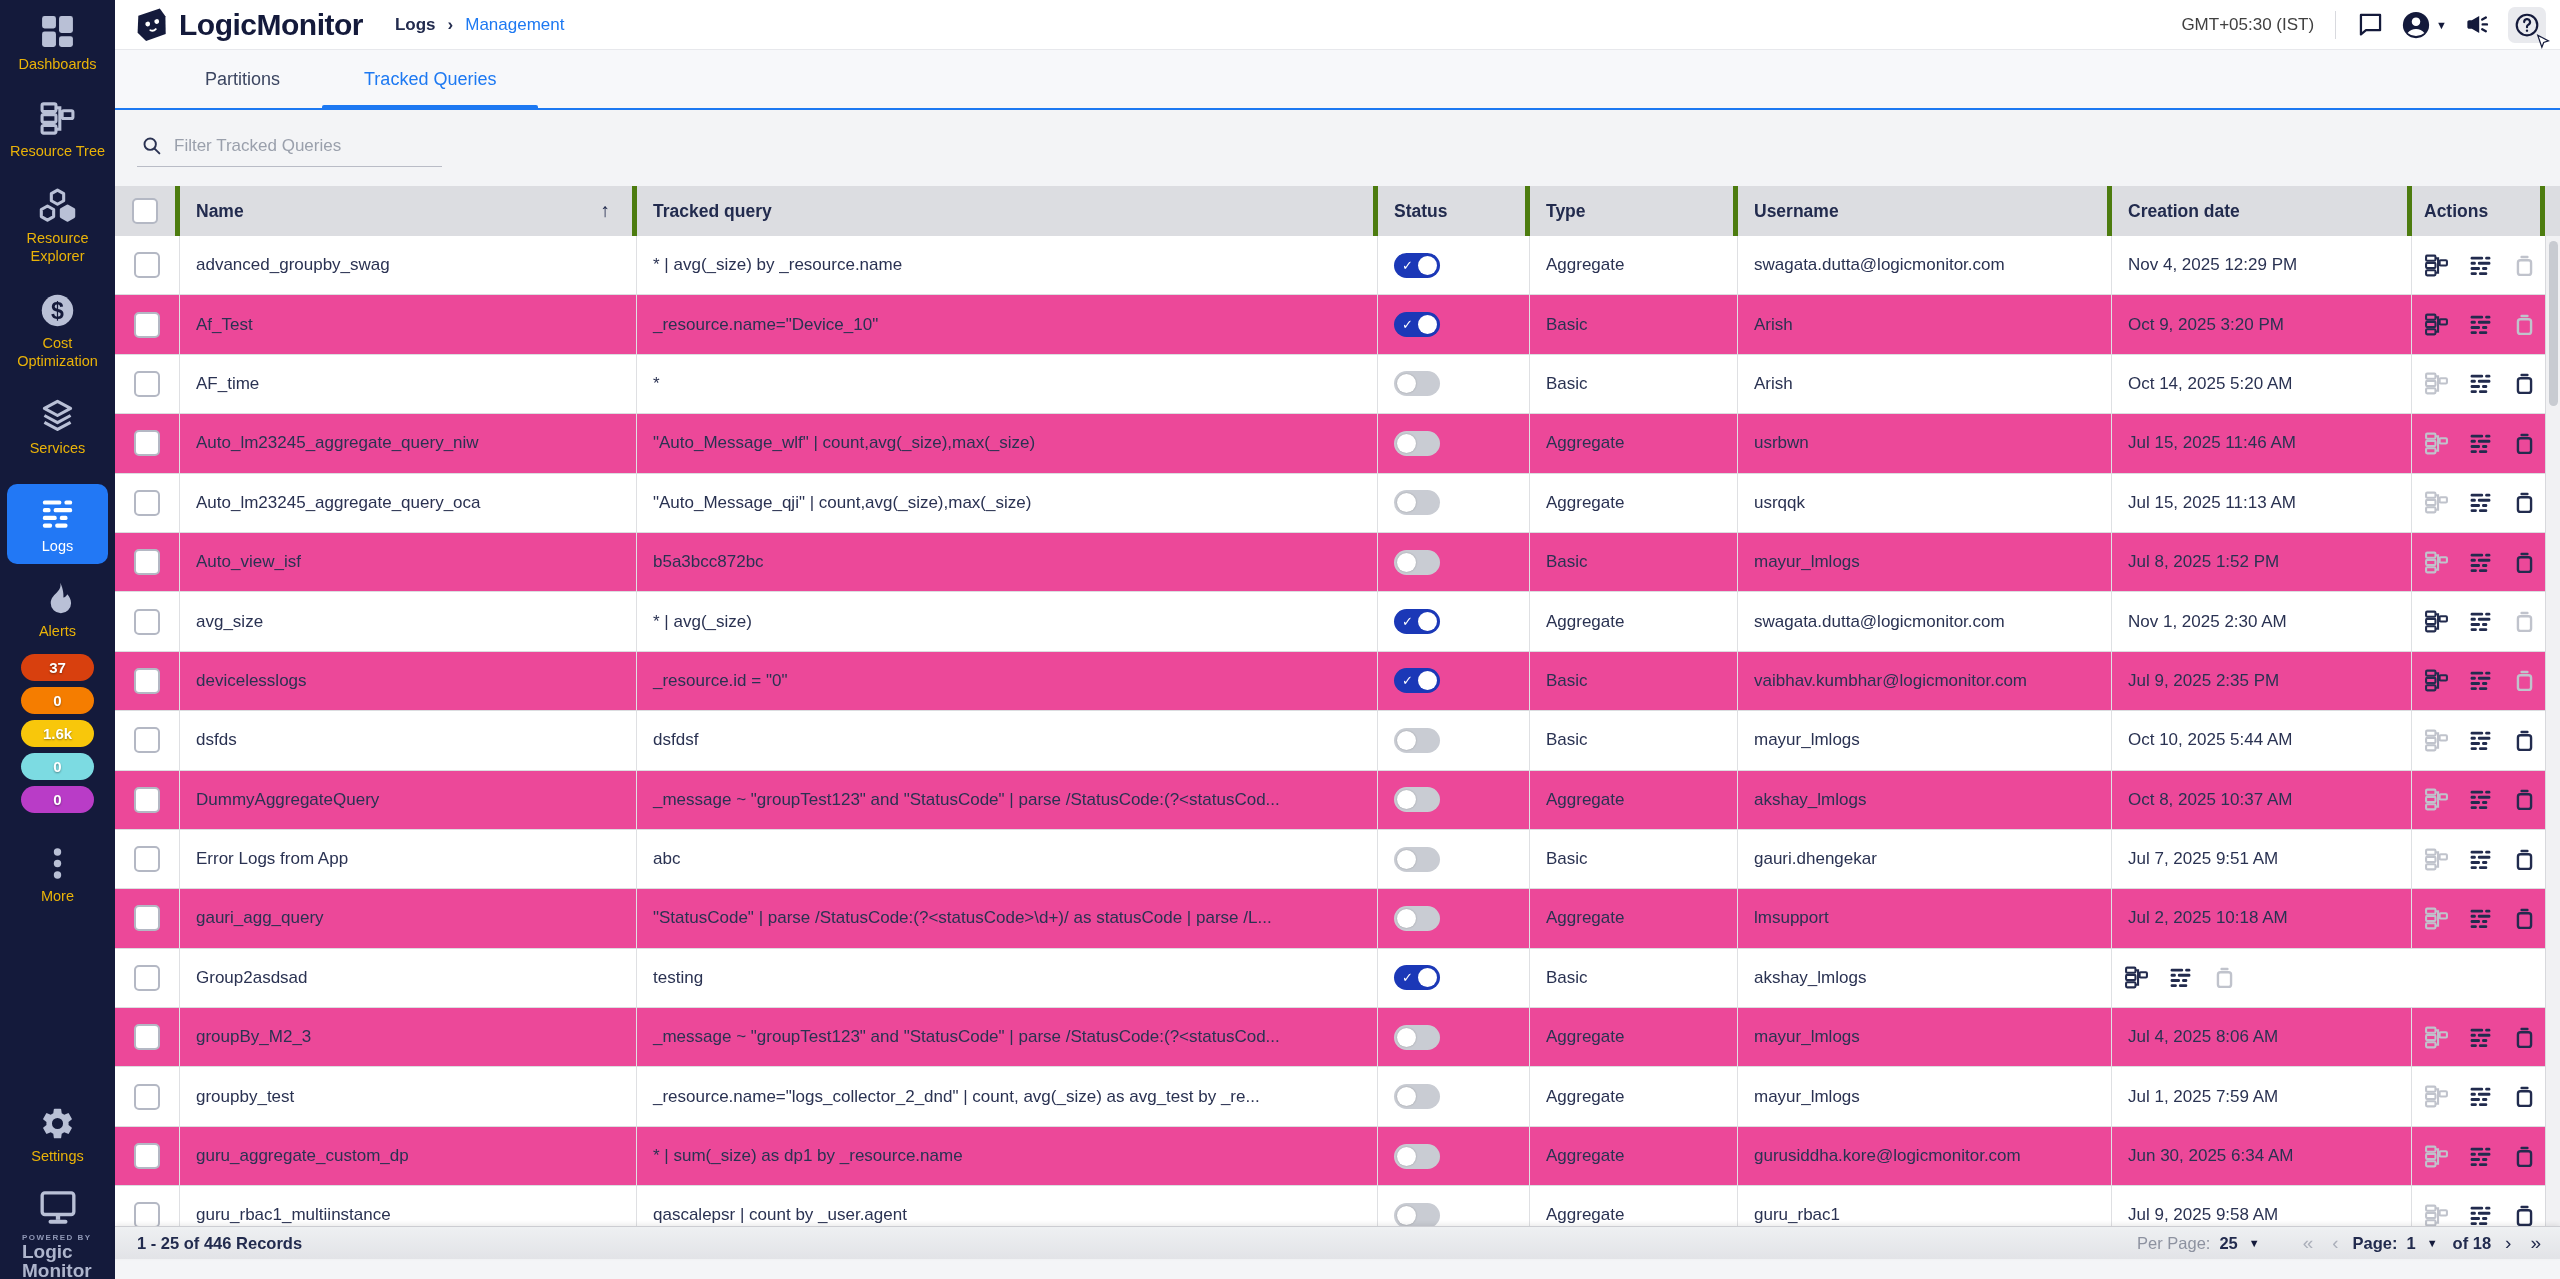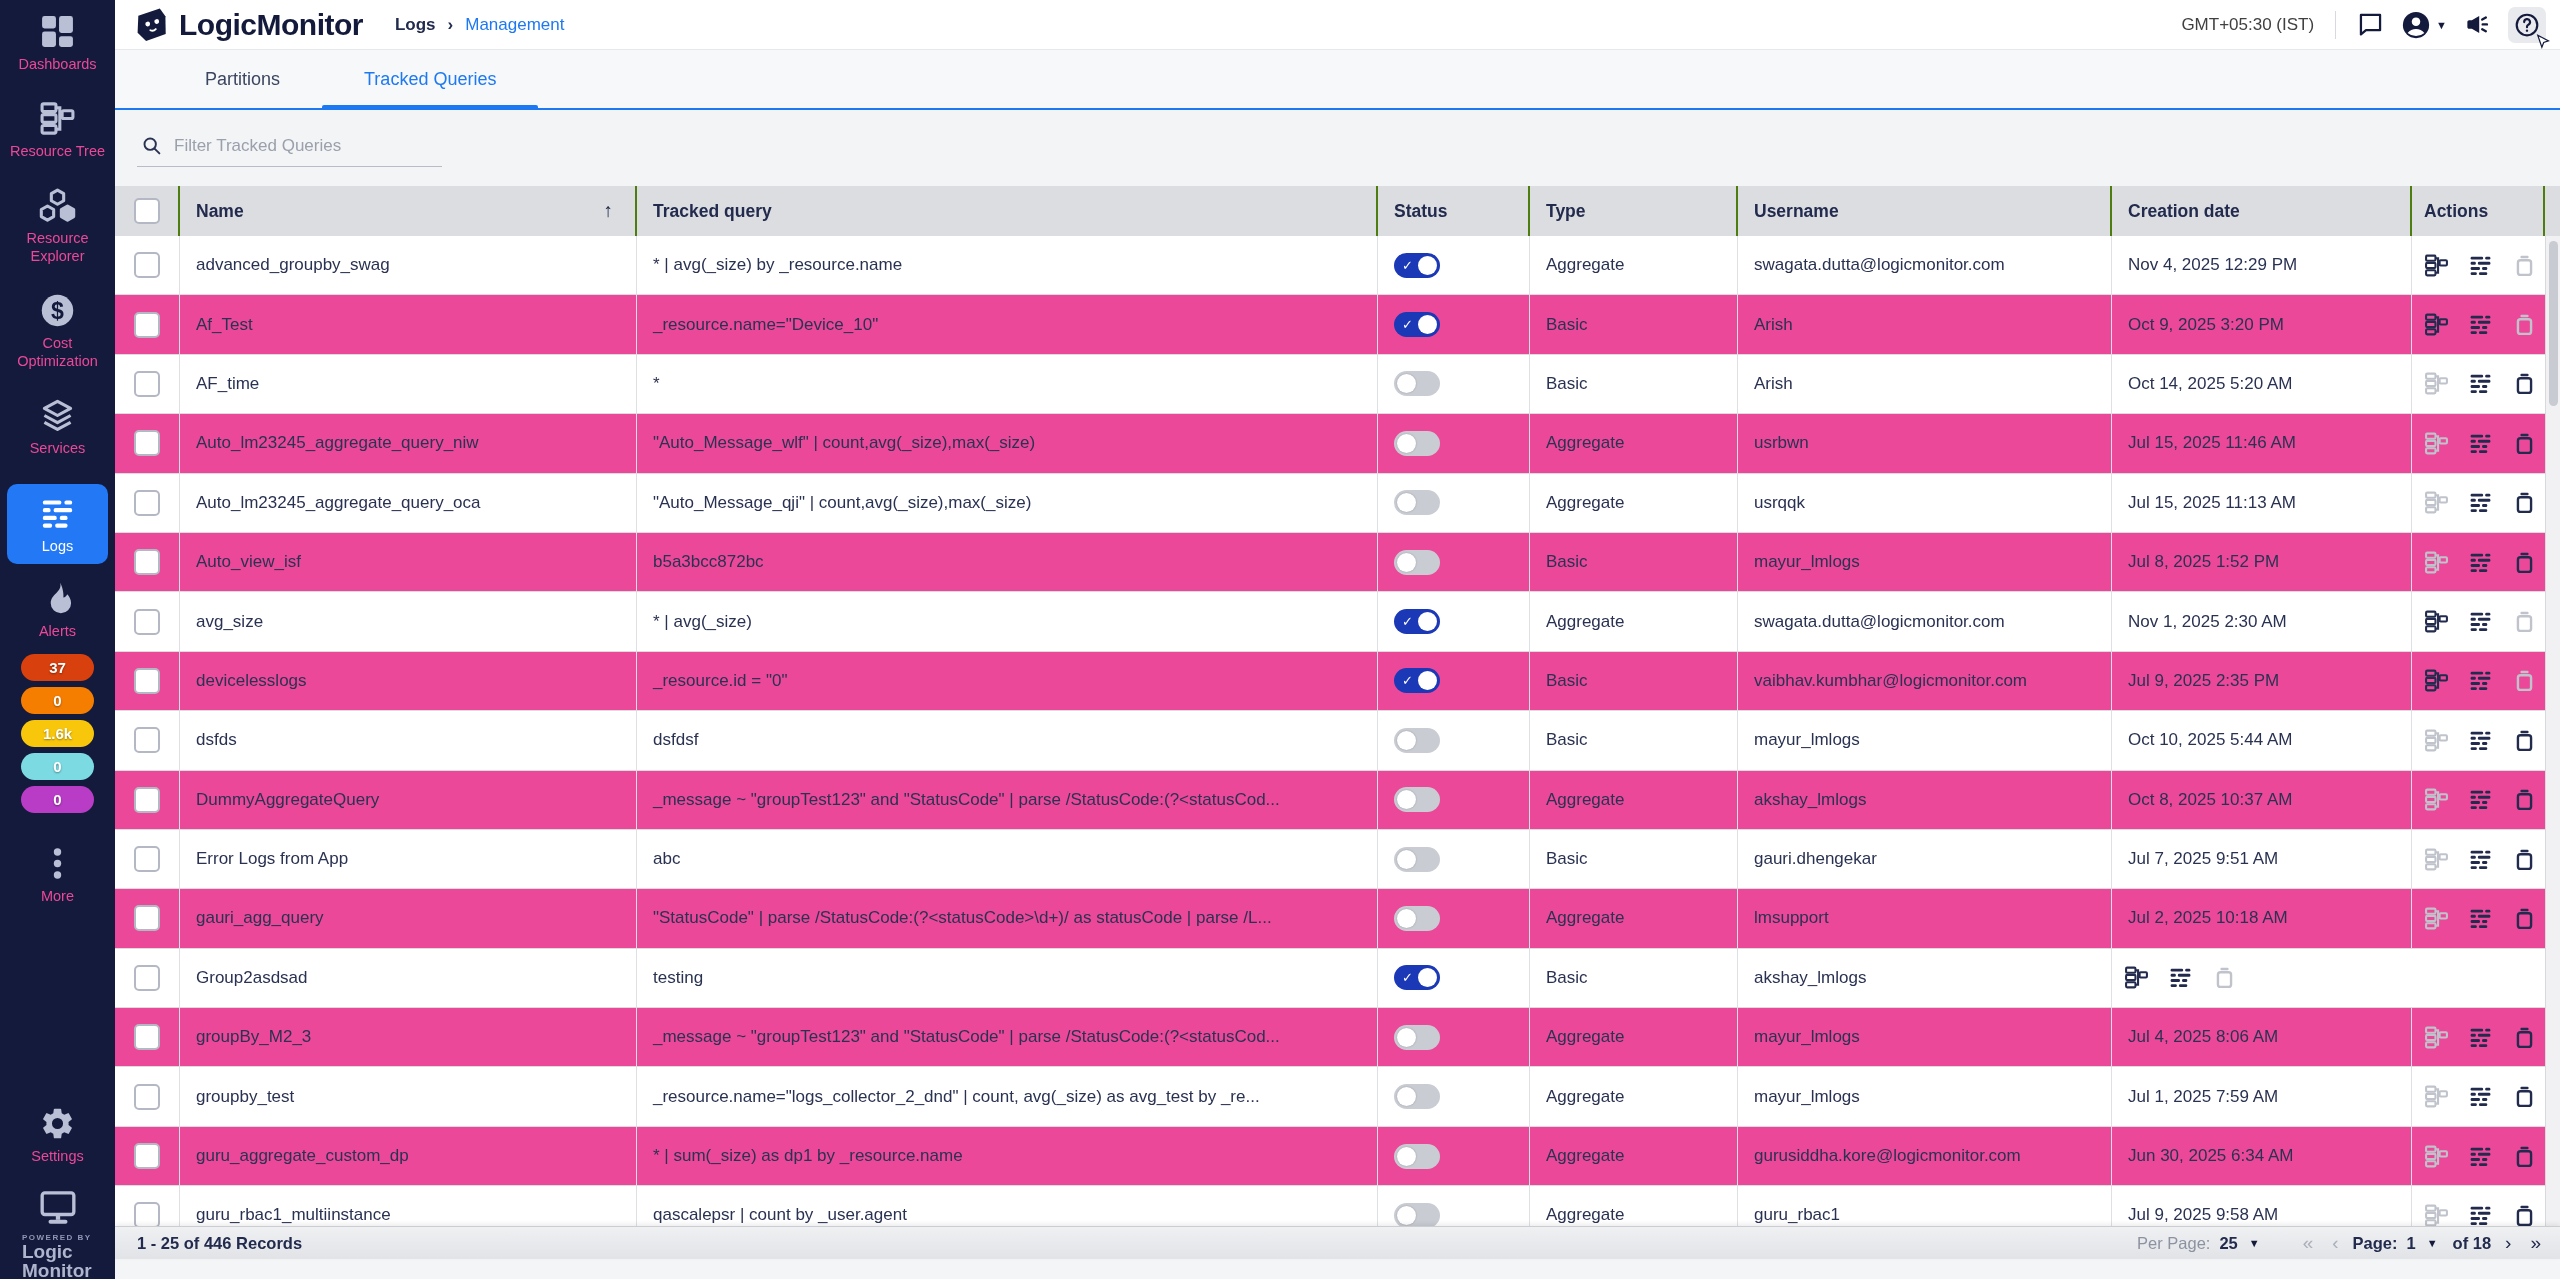--- a/index.html
+++ b/index.html
@@ -5,21 +5,21 @@
   * { box-sizing: border-box; margin: 0; padding: 0; }
   html,body { margin:0; padding:0; background:#888; }
   body { font-family: "Liberation Sans", "DejaVu Sans", sans-serif; }
   .app { width:2560px; height:1279px; display:flex; overflow:hidden; background:#f4f5f7; position:relative; }
 
   
   .sidebar { width:115px; min-width:115px; background:#141a3b; color:#b9c0d6; display:flex; flex-direction:column; align-items:center; padding-top:13px; overflow:hidden; }
   .side-item { display:flex; flex-direction:column; align-items:center; width:100%; margin-bottom:27px; cursor:pointer; }
   .side-item .s-icon { width:37px; height:37px; display:flex; align-items:center; justify-content:center; }
   .side-item .s-icon svg { width:100%; height:100%; }
-  .side-item .s-label { font-size:14.5px; line-height:18px; text-align:center; margin-top:5px; color:#ec4899; max-width:110px; }
+  .side-item .s-label { font-size:14.5px; line-height:18px; text-align:center; margin-top:5px; color:#eab308; max-width:110px; }
   .side-item.active { background:#2278f5; border-radius:10px; width:101px; padding:11px 0 9px; margin-bottom:16px; }
   .side-item.active .s-label, .side-item.active .s-icon { color:#ffffff; }
   .side-item.alerts { margin-bottom:14px; }
   .badges { display:flex; flex-direction:column; gap:6px; margin-bottom:32px; }
   .badge { width:73px; height:27px; border-radius:14px; display:flex; align-items:center; justify-content:center;
            color:#fff; font-weight:700; font-size:15px; text-shadow:0 1px 2px rgba(0,0,0,.4); cursor:pointer; }
   .side-spacer { flex:1; }
   .side-item.monitor { margin-bottom:6px; }
   .side-item.monitor .s-icon { width:42px; height:40px; }
   .powered { width:100%; padding-left:22px; height:46px; overflow:hidden; }
@@ -57,21 +57,21 @@
 
   
   .filterrow { height:76px; min-height:76px; background:#f3f4f6; display:flex; align-items:center; padding-left:22px; }
   .searchbox { width:305px; display:flex; align-items:center; gap:12px; border-bottom:1px solid #b9bcc6; padding:6px 4px 10px 4px; }
   .searchbox svg { width:21px; height:21px; color:#2a3252; flex:none; }
   .searchbox input { border:none; outline:none; background:transparent; font-size:17px; color:#2a3252; width:100%; font-family:inherit; }
   .searchbox input::placeholder { color:#9aa0ac; }
 
   
   .thead { height:50px; min-height:50px; background:#dcdde1; display:flex; align-items:stretch; color:#222b4e; font-weight:700; font-size:17.5px; }
-  .th { display:flex; align-items:center; padding:0 16px; border-right:2px solid #4d7c0f; }
+  .th { display:flex; align-items:center; padding:0 16px; border-right:5px solid #4d7c0f; }
   .tbody { flex:1; position:relative; overflow:hidden; background:#fff; }
   .tr { height:59.4px; display:flex; align-items:stretch; background:#ffffff; border-bottom:1px solid #dcdde0; }
   .tr.alt { background:#ec4899; }
   .td { display:flex; align-items:center; padding:0 16px; border-right:1px solid #dfe0e3; font-size:17px; color:#2a3252; overflow:hidden; white-space:nowrap; }
 
   .col-check   { width:65px;  min-width:65px; justify-content:center; padding:0; }
   .col-name    { width:457px; min-width:457px; }
   .col-query   { width:741px; min-width:741px; }
   .col-status  { width:152px; min-width:152px; }
   .col-type    { width:208px; min-width:208px; }

